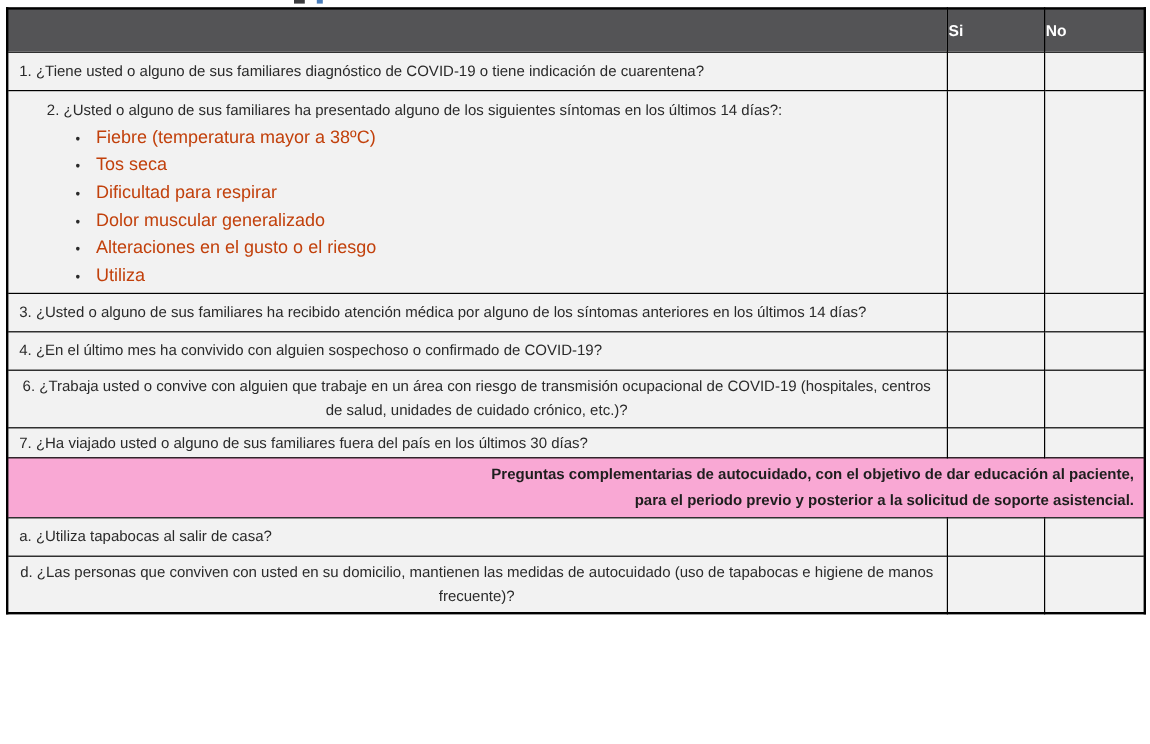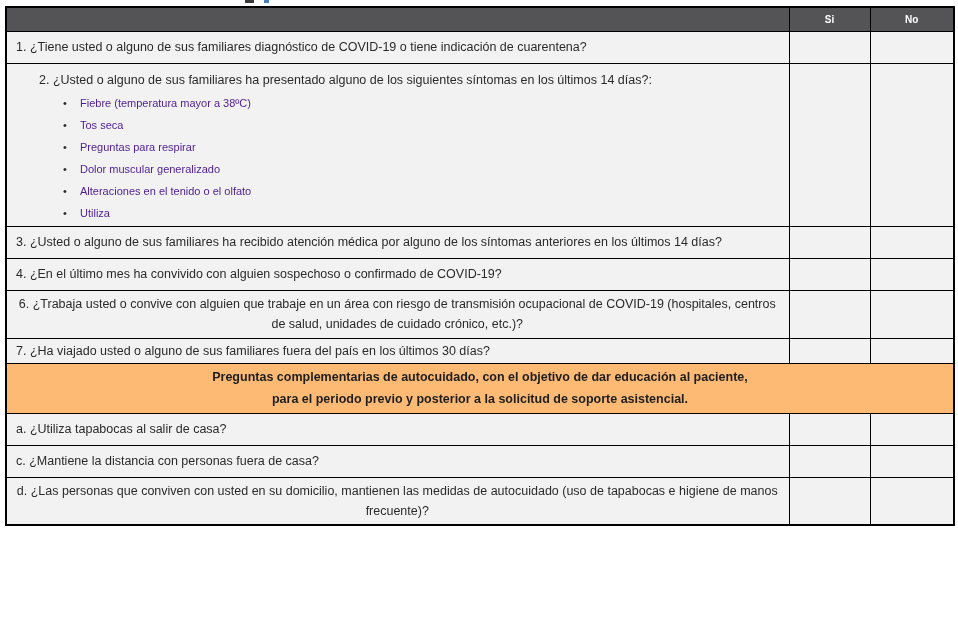--- a/index.html
+++ b/index.html
@@ -26,24 +26,24 @@
   }
   col.c-q  { width: 783px; }
   col.c-si { width: 81px; }
   col.c-no { width: 84px; }
 
   th, td { border: 1px solid #000000; }
 
   thead th {
     background: #545456;
     color: #ffffff;
-    font-size: 10px;
+    font-size: 13px;
     font-weight: bold;
-    height: 24px;
-    text-align: center;
+    height: 36px;
+    text-align: left;
     vertical-align: middle;
   }
 
   td { background: #f2f2f2; }
 
   td.q {
     font-size: 12.5px;
     color: #2a2a2a;
     line-height: 20px;
     padding: 2px 10px 2px 9px;
@@ -65,25 +65,25 @@
     padding-left: 24px;
     line-height: 22px;
     align-items: baseline;
   }
   .dot {
     width: 17px;
     flex: 0 0 17px;
     font-size: 11px;
     color: #2a2a2a;
   }
-  .bullet-text { font-size: 11px; color: #4c1d95; }
+  .bullet-text { font-size: 15px; color: #c2410c; }
 
   tr.section-row > td {
-    background: #fdba74;
-    text-align: center;
+    background: #f9a8d4;
+    text-align: right;
     vertical-align: middle;
     font-weight: bold;
     font-size: 12.5px;
     color: #1e1e1e;
     line-height: 22px;
     padding: 2px 8px;
   }
 
   td.ans { background: #f2f2f2; }
 </style>
@@ -125,29 +125,29 @@
             <div class="bullet-row">
               <span class="dot">•</span>
               <span class="bullet-text">Fiebre (temperatura mayor a 38ºC)</span>
             </div>
             <div class="bullet-row">
               <span class="dot">•</span>
               <span class="bullet-text">Tos seca</span>
             </div>
             <div class="bullet-row">
               <span class="dot">•</span>
-              <span class="bullet-text">Preguntas para respirar</span>
+              <span class="bullet-text">Dificultad para respirar</span>
             </div>
             <div class="bullet-row">
               <span class="dot">•</span>
               <span class="bullet-text">Dolor muscular generalizado</span>
             </div>
             <div class="bullet-row">
               <span class="dot">•</span>
-              <span class="bullet-text">Alteraciones en el tenido o el olfato</span>
+              <span class="bullet-text">Alteraciones en el gusto o el riesgo</span>
             </div>
             <div class="bullet-row">
               <span class="dot">•</span>
               <span class="bullet-text">Utiliza</span>
             </div>
           </div>
         </td>
         <td class="ans"></td>
         <td class="ans"></td>
       </tr>
@@ -184,25 +184,20 @@
         </td>
       </tr>
 
       <tr class="h32">
         <td class="q">a. ¿Utiliza tapabocas al salir de casa?</td>
         <td class="ans"></td>
         <td class="ans"></td>
       </tr>
 
 
-      <tr class="h32">
-        <td class="q">c. ¿Mantiene la distancia con personas fuera de casa?</td>
-        <td class="ans"></td>
-        <td class="ans"></td>
-      </tr>
 
       <tr class="h48">
         <td class="q">d. ¿Las personas que conviven con usted en su domicilio, mantienen las medidas de autocuidado (uso de tapabocas e higiene de manos frecuente)?</td>
         <td class="ans"></td>
         <td class="ans"></td>
       </tr>
 
 
     </tbody>
   </table>

